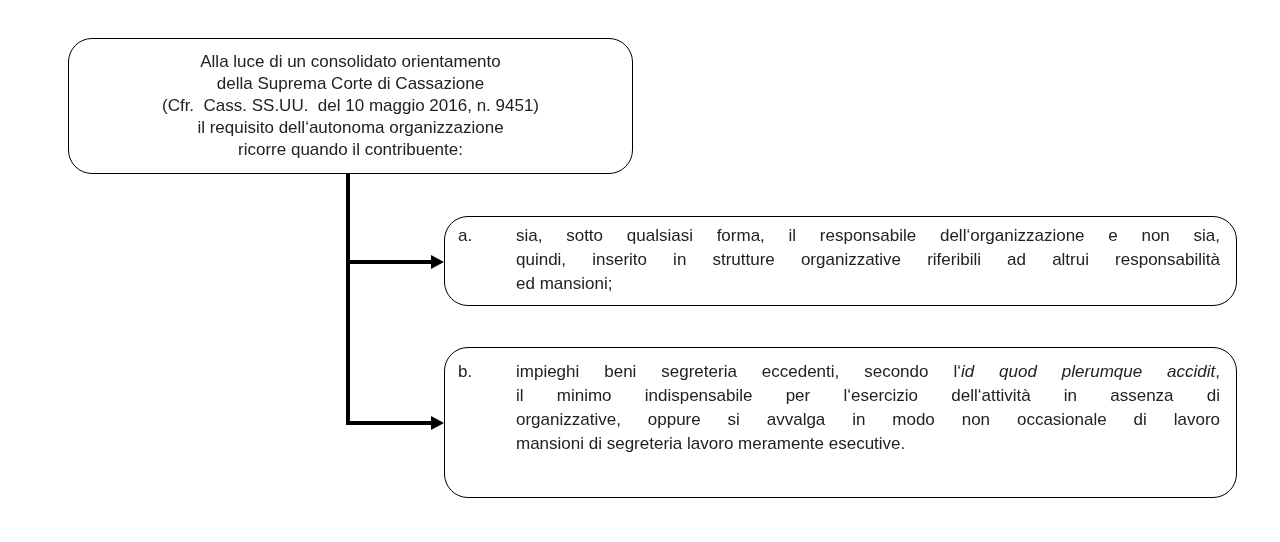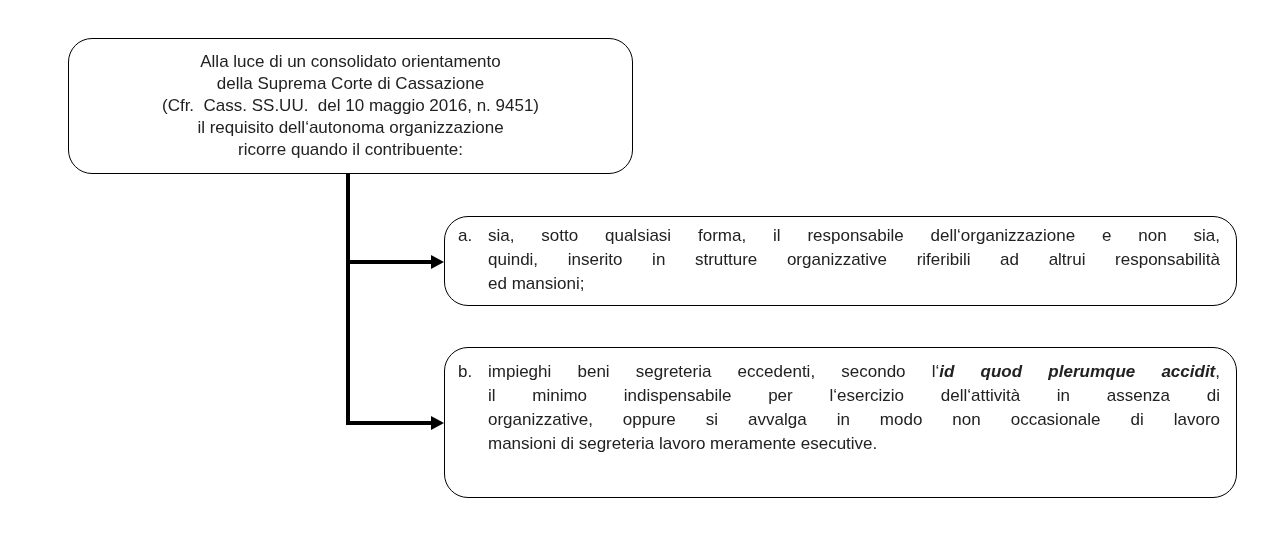--- a/index.html
+++ b/index.html
@@ -78,30 +78,31 @@
   .marker {
     width: 30px;
     flex-shrink: 0;
     font-size: 17px;
     line-height: 24px;
   }
   .item-text {
     flex: 1;
     font-size: 17px;
     line-height: 24px;
+    margin-left: 28px;
   }
   .jline {
     text-align: justify;
     text-align-last: justify;
   }
   .jline-last {
     text-align: left;
     text-align-last: left;
   }
-  .italic { font-style: italic; font-weight: bold; }
+  .italic { font-style: italic; }
 </style>
 </head>
 <body>
 
 <div class="canvas">
 
   <div class="box premise-box">
     <div class="premise-text">Alla luce di un consolidato orientamento
 della Suprema Corte di Cassazione
 (Cfr.  Cass. SS.UU.  del 10 maggio 2016, n. 9451)

